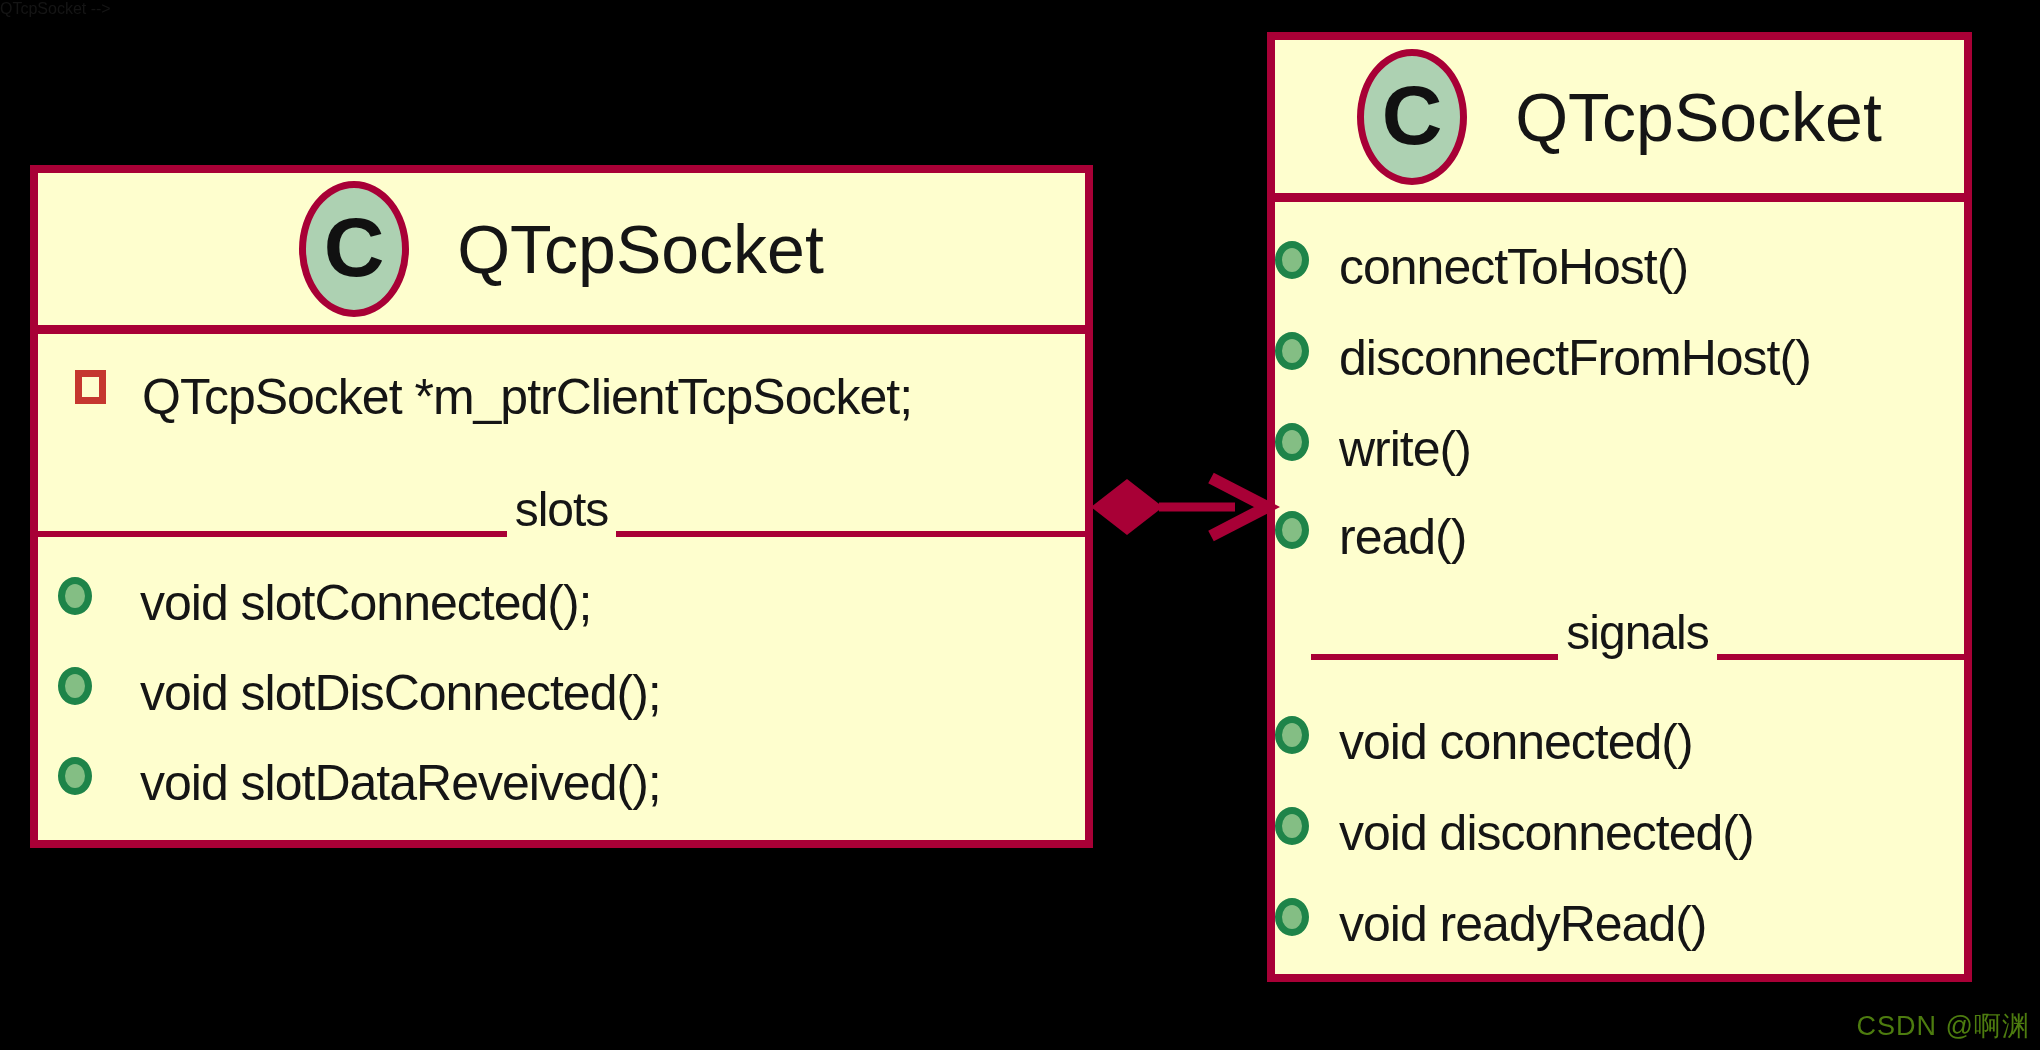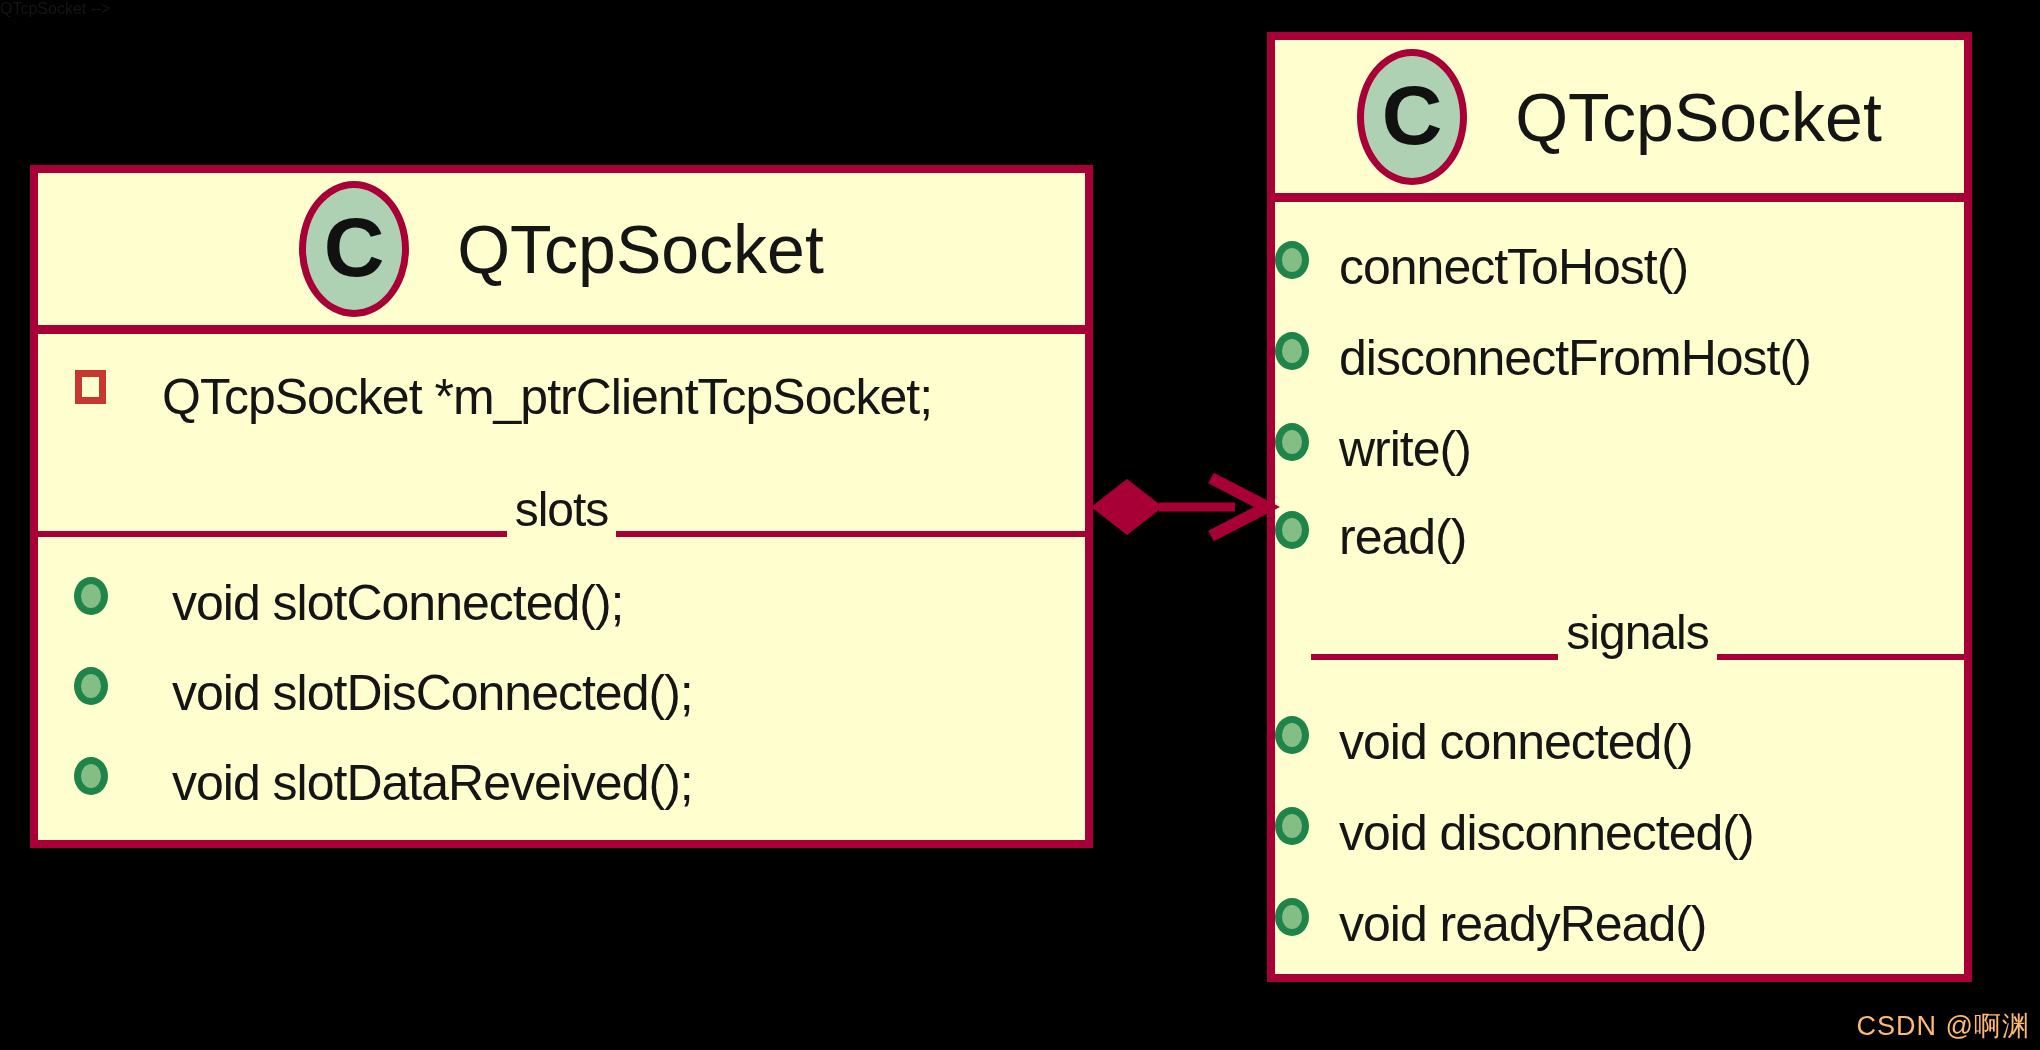--- a/index.html
+++ b/index.html
@@ -49,25 +49,25 @@
     background:#84BE84;border:7px solid #1E8449;border-radius:50%;
     margin-bottom:14px;
   }
   .square-icon{
     width:17px;height:20px;flex:0 0 auto;
     background:transparent;border:7px solid #C5372F;
     margin-bottom:20px;
   }
 
   
-  #mw-field{top:184px;padding-left:37px;gap:56px;}
+  #mw-field{top:184px;padding-left:37px;gap:36px;}
   #mw-slot-0{top:390px;}
   #mw-slot-1{top:480px;}
   #mw-slot-2{top:570px;}
-  #class-mainwindow .bullet-row{padding-left:20px;gap:64px;margin-left:16px;}
+  #class-mainwindow .bullet-row{padding-left:20px;gap:48px;}
 
   
   #qt-m-0{top:187px;}
   #qt-m-1{top:278px;}
   #qt-m-2{top:369px;}
   #qt-m-3{top:457px;}
   #qt-s-0{top:662px;}
   #qt-s-1{top:753px;}
   #qt-s-2{top:844px;}
   #class-qtcpsocket .bullet-row{gap:30px;}
@@ -81,21 +81,21 @@
     content:"";flex:1 1 auto;height:6px;background:#A80036;
   }
   .section-divider .divider-label{flex:0 0 auto;padding:0 8px;letter-spacing:-1px;}
   #mw-divider{top:304px;}
   #qt-divider{top:560px;padding-left:36px;}
 
   .connector-svg{position:absolute;left:1085px;top:450px;}
 
   .watermark{
     position:absolute;right:10px;top:1008px;
-    color:#fdba74;font-size:27px;letter-spacing:1px;
+    color:#4d7c0f;font-size:27px;letter-spacing:1px;
   }
 </style>
 </head>
 <body>
 
 
 
 
 <div class="uml-class" id="class-mainwindow">
   <div class="class-header">

